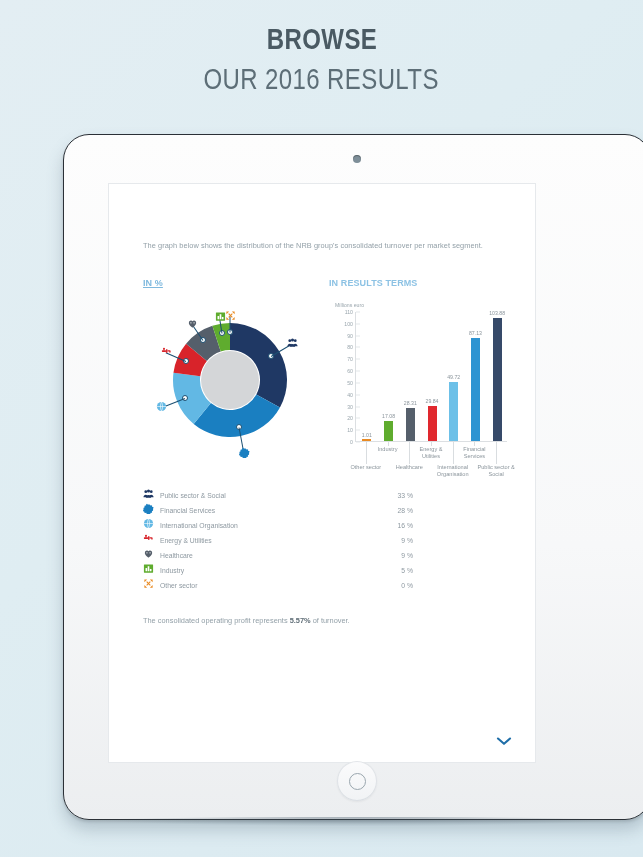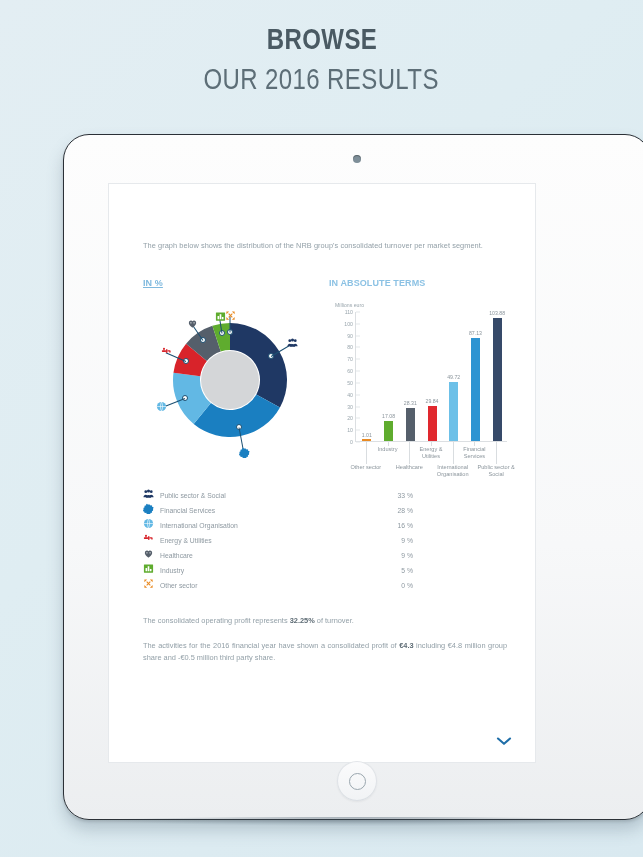--- a/index.html
+++ b/index.html
@@ -153,21 +153,21 @@
 <div id="tablet">
   <div id="camera"></div>
 
   <div id="page">
     <div id="page-inner">
 
       <div class="intro">The graph below shows the distribution of the NRB group's consolidated turnover per market segment.</div>
 
       <div class="section-heads">
         <div class="sec-h left">IN %</div>
-        <div class="sec-h right">IN ABSOLUTE TERMS</div>
+        <div class="sec-h right">IN RESULTS TERMS</div>
       </div>
 
       <div id="charts">
 
         <div id="donut-wrap">
           <div id="donut">
               <svg width="120" height="120" viewBox="0 0 120 120">
                 <path d="M60 3 A57 57 0 0 1 109.94948076250022 87.45995942379778 L86.2892004013159 74.45261022305147 A30 30 0 0 0 60 30 Z" fill="#1f3864"></path>
                 <path d="M109.94948076250022 87.45995942379778 A57 57 0 0 1 23.666832584324666 103.91925483821997 L40.877280307539294 83.11539728327367 A30 30 0 0 0 86.2892004013159 74.45261022305147 Z" fill="#1a7fc1"></path>
                 <path d="M23.666832584324666 103.91925483821997 A57 57 0 0 1 3.4494620250747587 52.856005686834656 L30.236558960565663 56.240002993070874 A30 30 0 0 0 40.877280307539294 83.11539728327367 Z" fill="#62b8e4"></path>
@@ -388,22 +388,21 @@
             <span class="lg-ic"><svg width="11" height="11" viewBox="0 0 24 24" fill="#e98a22">
                 <path d="M3 3h6L3 9zM21 3v6l-6-6zM3 21v-6l6 6zM21 21h-6l6-6z"></path>
                 <path d="M8 8l8 8M16 8l-8 8" stroke="#e98a22" stroke-width="2.4" fill="none"></path>
               </svg></span>
             <span class="lg-lbl">Other sector</span>
             <span class="lg-val">0 %</span>
           </div>
         </div>
 
       <div id="paras">
-          <p>The consolidated operating profit represents <b>32.25%</b> of turnover.</p>
-          <p>The activities for the 2016 financial year have shown a consolidated profit of <b>€4.3</b> including €4.8 million group share and -€0.5 million third party share.</p>
+          <p>The consolidated operating profit represents <b>5.57%</b> of turnover.</p>
         </div>
 
     </div>
 
     <svg id="chevron" viewBox="0 0 18 14">
       <path d="M3 4.5 L9 9.8 L15 4.5" fill="none" stroke="#1f6ea8" stroke-width="2.1" stroke-linecap="round" stroke-linejoin="round"></path>
     </svg>
   </div>
 
   <div id="home-button">

